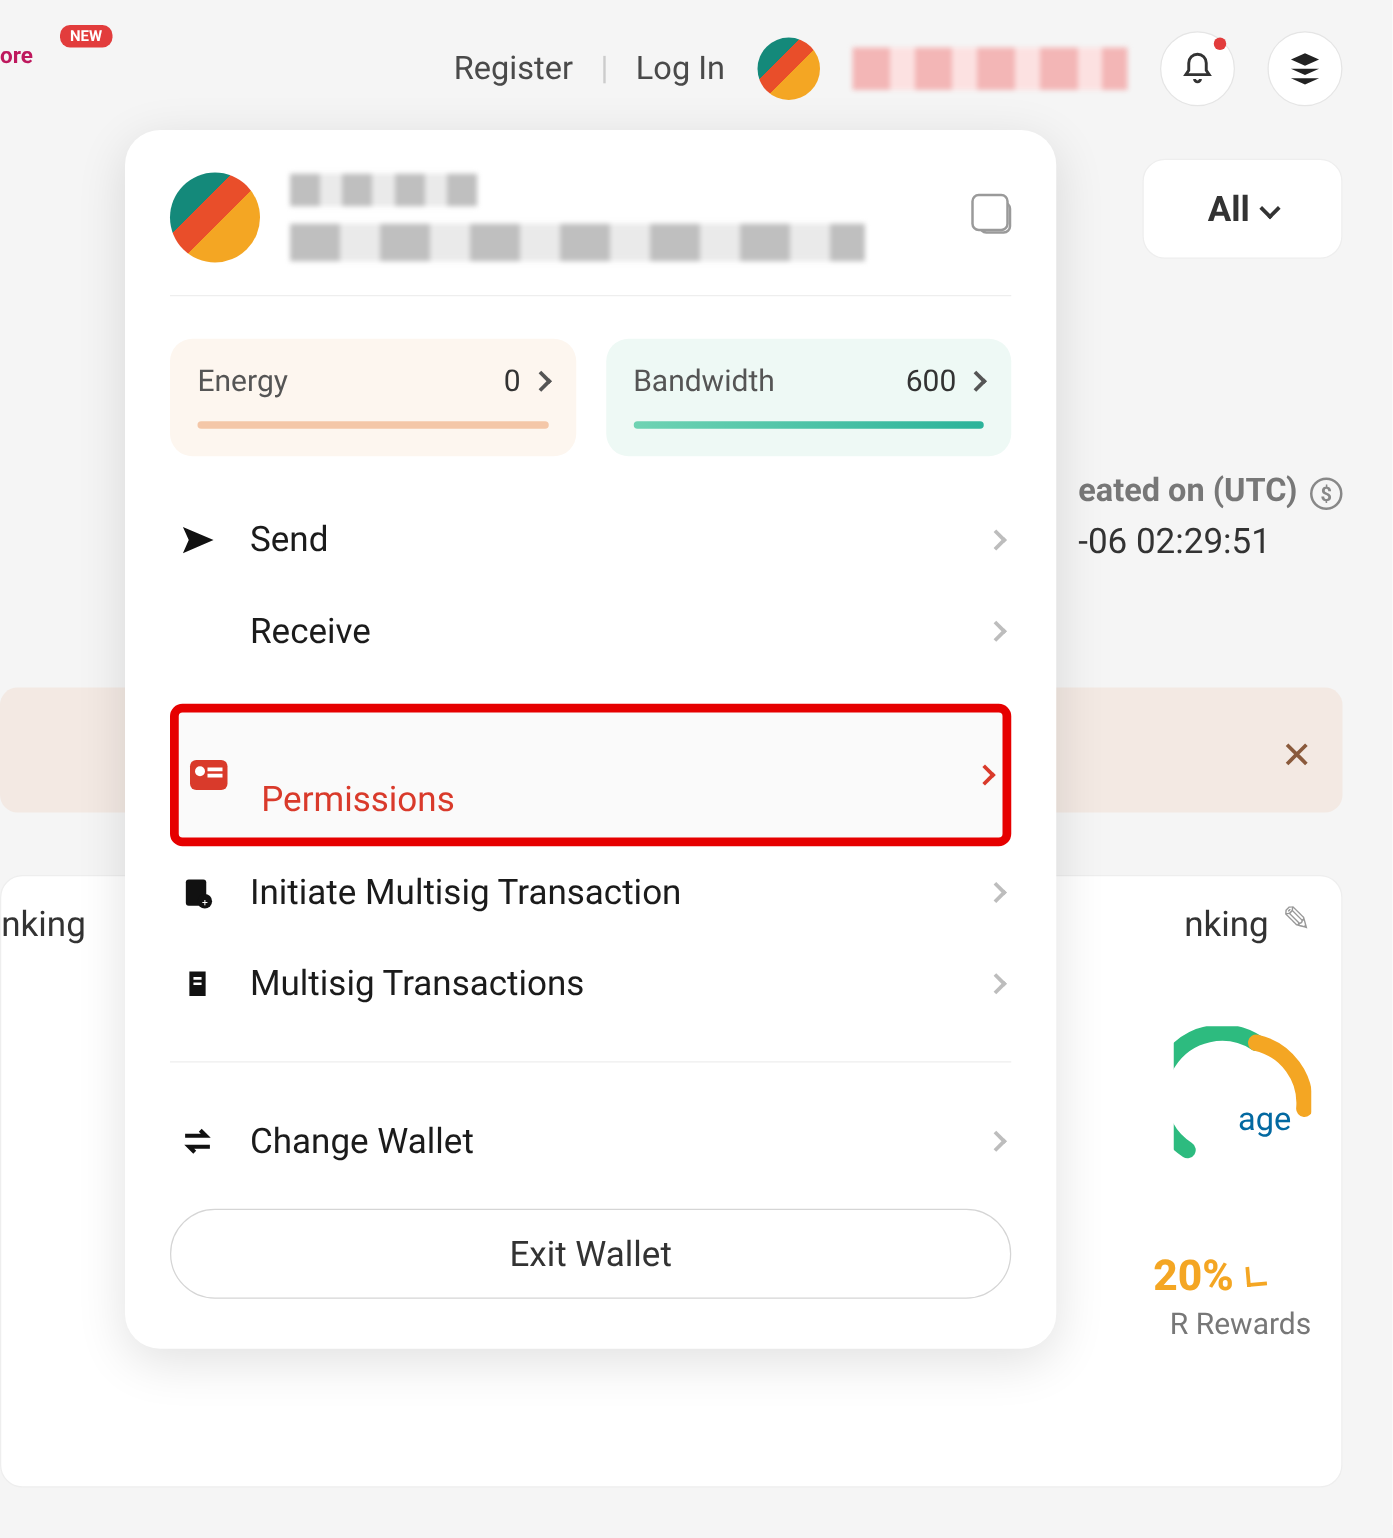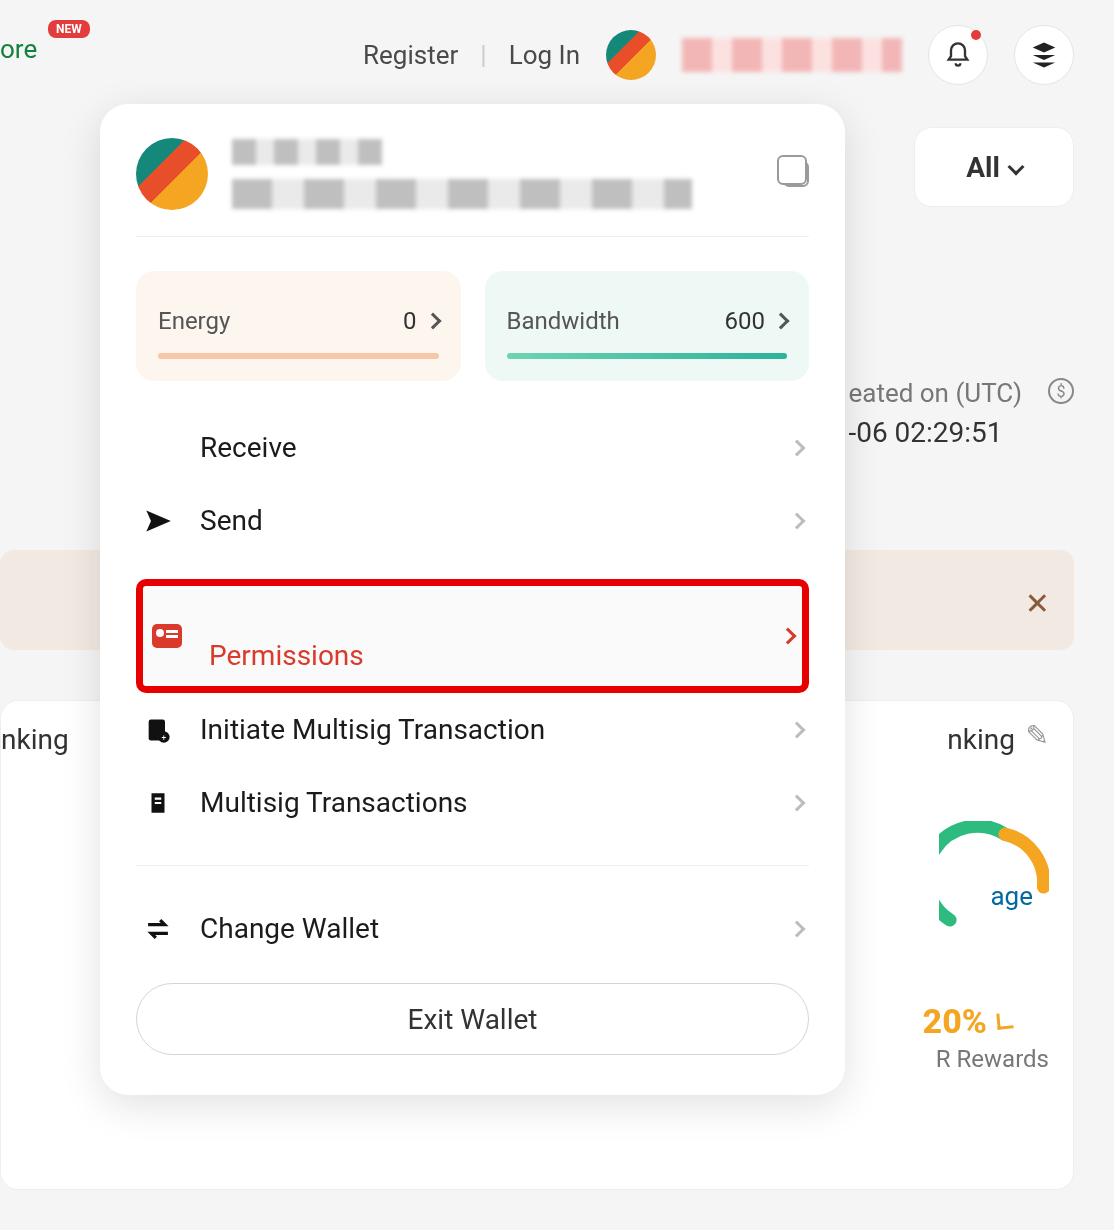--- a/index.html
+++ b/index.html
@@ -1,33 +1,33 @@
 <!DOCTYPE html>
 <html><head>
 <meta charset="utf-8">
 <style>
   *{box-sizing:border-box;margin:0;padding:0;font-family:-apple-system,BlinkMacSystemFont,"Segoe UI",Roboto,Helvetica,Arial,sans-serif;}
   body{width:1114px;height:1230px;background:#f5f5f5;overflow:hidden;position:relative;color:#333;}
   
   .topbar{position:absolute;top:0;left:0;right:0;height:110px;display:flex;align-items:center;justify-content:flex-end;padding-right:40px;gap:26px;}
-  .topbar .more{position:absolute;left:0;top:34px;font-size:26px;color:#15803d;}
+  .topbar .more{position:absolute;left:0;top:34px;font-size:18px;color:#be185d;font-weight:bold;}
   .new-badge{position:absolute;left:48px;top:20px;background:#e23c3c;color:#fff;font-size:12px;font-weight:700;padding:2px 8px;border-radius:8px;}
   .auth-links{display:flex;align-items:center;gap:22px;font-size:26px;color:#4a4a4a;}
   .auth-sep{color:#ccc;}
   .header-avatar{width:50px;height:50px;border-radius:50%;background:linear-gradient(135deg,#14897a 0 35%,#e94e2a 35% 55%,#f4a623 55% 100%);}
   .header-name{width:220px;height:34px;background:repeating-linear-gradient(90deg,#f3b6b6 0 30px,#fce1e1 30px 50px);filter:blur(2px);}
   .iconbtn{width:60px;height:60px;border:1px solid #e5e5e5;border-radius:50%;display:flex;align-items:center;justify-content:center;background:#fff;position:relative;}
   .iconbtn.alert::after{content:"";position:absolute;top:4px;right:6px;width:10px;height:10px;background:#e23c3c;border-radius:50%;}
   .bell-svg{width:28px;height:28px;stroke:#333;fill:none;stroke-width:2;}
   .stack-svg{width:30px;height:30px;fill:#222;}
   
   .all-pill{position:absolute;top:127px;right:40px;height:80px;width:160px;background:#fff;border-radius:18px;display:flex;align-items:center;justify-content:center;gap:10px;font-size:28px;font-weight:700;border:1px solid #eee;}
   
   .bg-meta{position:absolute;right:40px;top:378px;text-align:left;font-size:26px;color:#777;}
-  .bg-meta .line1{display:flex;align-items:flex-start;gap:26px;}
+  .bg-meta .line1{display:flex;align-items:flex-end;gap:10px;font-weight:bold;}
   .bg-meta .line2{font-size:28px;color:#333;margin-top:8px;}
   .dismiss-bar{position:absolute;left:0;right:40px;top:550px;height:100px;background:#f3e9e3;border-radius:14px;}
   .dismiss-bar .xbtn{position:absolute;right:24px;top:36px;font-size:30px;color:#8a5a3c;}
   .bg-card{position:absolute;right:40px;left:0;top:700px;bottom:40px;background:#fff;border-radius:18px;border:1px solid #eee;}
   .bg-card .text-left{position:absolute;left:0;top:22px;font-size:28px;color:#333;}
   .bg-card .edit-icon{position:absolute;right:24px;top:18px;font-size:28px;color:#999;}
   .bg-card .edit-label{position:absolute;right:58px;top:22px;font-size:28px;color:#333;}
   .bg-card .gauge{position:absolute;right:24px;top:120px;width:110px;height:110px;}
   .bg-card .age{position:absolute;right:40px;top:180px;font-size:26px;color:#0369a1;}
   .bg-card .pct{position:absolute;right:60px;top:300px;font-size:34px;font-weight:800;color:#f4a623;display:flex;align-items:center;gap:10px;}
@@ -39,21 +39,21 @@
   .acct-text{flex:1;}
   .pix1{width:150px;height:26px;background:repeating-linear-gradient(90deg,#bfbfbf 0 24px,#eaeaea 24px 42px);filter:blur(2px);margin-bottom:14px;}
   .pix2{width:460px;height:30px;background:repeating-linear-gradient(90deg,#bfbfbf 0 40px,#eaeaea 40px 72px);filter:blur(2px);}
   .copy-icon{width:26px;height:26px;border:2px solid #9a9a9a;border-radius:6px;position:relative;}
   .copy-icon::before{content:"";position:absolute;left:-8px;top:-8px;width:26px;height:26px;border:2px solid #9a9a9a;border-radius:6px;background:#fff;}
   .hr{height:1px;background:#eee;margin:26px 0;}
   .balance-row{display:flex;align-items:center;justify-content:space-between;}
   .balance{font-size:40px;font-weight:800;color:#1b1b1b;}
   .amgmt{display:flex;align-items:center;gap:14px;font-size:26px;color:#555;}
   .stat-grid{display:flex;gap:24px;margin-top:34px;}
-  .stat{flex:1;border-radius:18px;padding:36px 22px 22px;position:relative;}
+  .stat{flex:1;border-radius:18px;padding:20px 22px 22px;position:relative;}
   .stat.energy{background:#fdf6ef;}
   .stat.bw{background:#eef9f5;}
   .stat .top{display:flex;align-items:center;justify-content:space-between;font-size:24px;color:#555;}
   .stat .val{display:flex;align-items:center;gap:10px;font-size:24px;color:#333;}
   .stat .bar{height:6px;border-radius:6px;margin-top:18px;}
   .stat.energy .bar{background:#f4c7a8;}
   .stat.bw .bar{background:linear-gradient(90deg,#6fd3b3,#2bb39a);}
   .menu{margin-top:30px;}
   .menu-item{display:flex;align-items:center;gap:26px;padding:20px 6px;font-size:28px;color:#1b1b1b;position:relative;border-radius:10px;}
   .menu-item .mi-icon{width:32px;display:flex;justify-content:center;}
@@ -160,34 +160,34 @@
           <span class="chevron-right" style="color:#555"></span>
         </span>
       </div>
       <div class="bar"></div>
     </div>
   </div>
 
   <div class="menu">
     <div class="menu-item">
       <span class="mi-icon">
+        <svg width="28" height="28" viewBox="0 0 24 24" fill="#111">
+            <path d="M2 21l21-9L2 3l4 9-4 9zm5-9l12 0"></path>
+          </svg>
+      </span>
+      <span class="label">Send</span>
+      <span class="chev chevron-right"></span>
+    </div>
+    <div class="menu-item">
+      <span class="mi-icon">
         <svg width="26" height="26" viewBox="0 0 24 24" fill="#111">
             <path d="M12 3v14m0 0l-6-6m6 6l6-6"></path>
           </svg>
       </span>
       <span class="label">Receive</span>
-      <span class="chev chevron-right"></span>
-    </div>
-    <div class="menu-item">
-      <span class="mi-icon">
-        <svg width="28" height="28" viewBox="0 0 24 24" fill="#111">
-            <path d="M2 21l21-9L2 3l4 9-4 9zm5-9l12 0"></path>
-          </svg>
-      </span>
-      <span class="label">Send</span>
       <span class="chev chevron-right"></span>
     </div>
 
     <div style="height:22px"></div>
 
     <div class="menu-item highlight">
       <span class="mi-icon">
           <span class="perm-icon"></span>
         </span>
       <span class="label">Permissions</span>

